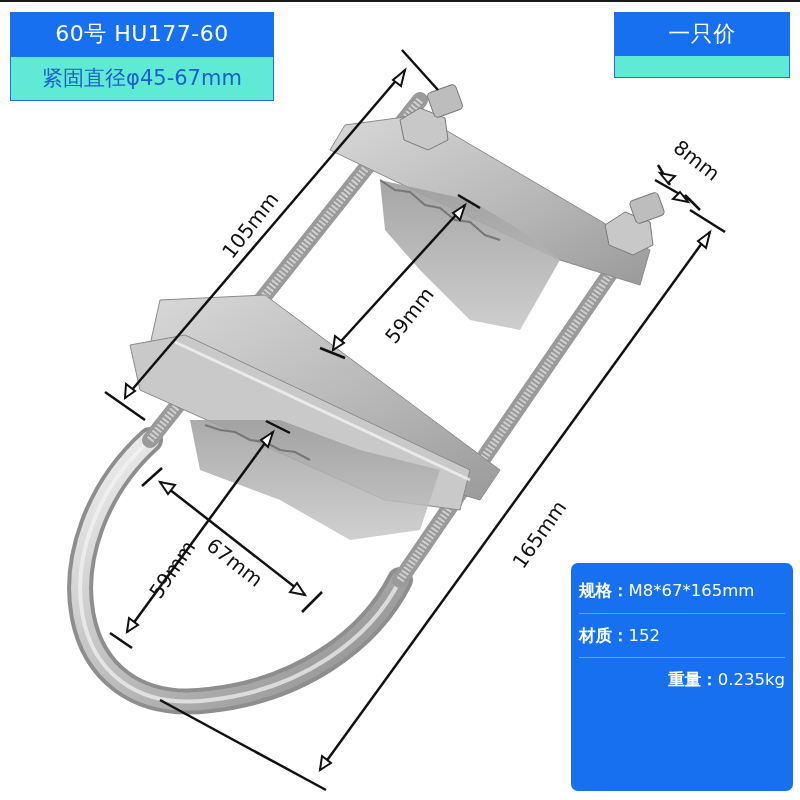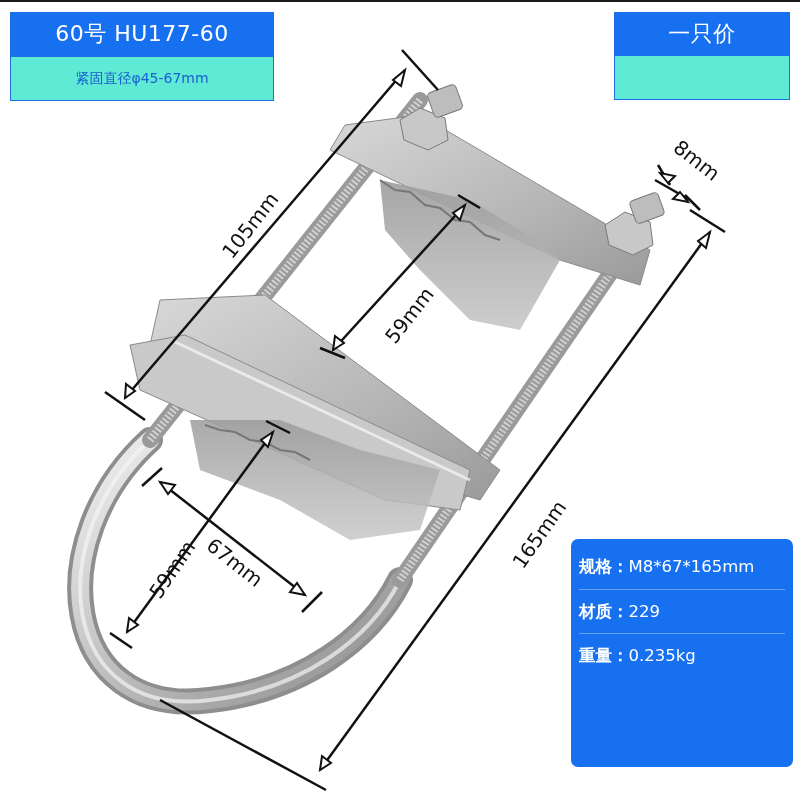--- a/index.html
+++ b/index.html
@@ -5,31 +5,31 @@
   html, body { margin:0; padding:0; }
   body {
     width:800px; height:800px; position:relative; overflow:hidden;
     background:#ffffff;
     font-family:"DejaVu Sans", "Liberation Sans", sans-serif;
   }
   .topbar { position:absolute; left:0; top:0; width:800px; height:2px; background:#1a1a1a; }
 
   .tag { position:absolute; border:1.5px solid #1f6fe5; border-radius:0; overflow:hidden; background:#5eead4; box-sizing:border-box; }
   .tag .head { background:#1670f0; color:#fff; text-align:center; font-size:22px; line-height:42px; height:43px; letter-spacing:0.5px; }
-  .tag .body { color:#1d5fd0; text-align:center; font-size:14px; line-height:42px; height:43px; border-top:1.5px solid #1f6fe5; }
+  .tag .body { color:#1d5fd0; text-align:center; font-size:21px; line-height:42px; height:43px; border-top:1.5px solid #1f6fe5; }
   #tag-left { left:10px; top:12px; width:264px; height:89px; }
-  #tag-right { left:614px; top:12px; width:176px; height:88px; }
+  #tag-right { left:614px; top:12px; width:176px; height:66px; }
 
   .specs {
-    position:absolute; left:571px; top:539px; width:222px; height:228px;
+    position:absolute; left:571px; top:563px; width:222px; height:228px;
     background:#1670f0; border-radius:7px; color:#fff; box-sizing:border-box;
     padding:6px 8px 0 8px;
   }
   .specs .row { height:43.5px; line-height:43px; font-size:16.5px; white-space:nowrap; border-bottom:1px solid rgba(255,255,255,0.35); }
-  .specs .row:last-child { border-bottom:none; }
+  .specs .row:last-child { border-bottom:none;text-align:right; }
   .specs .k { font-weight:bold; }
 
   svg.art { position:absolute; left:0; top:0; }
   .dim { font-family:"DejaVu Sans", sans-serif; font-size:20px; fill:#111; }
 </style>
 </head>
 <body>
 
 <div class="topbar"></div>
 
@@ -141,15 +141,15 @@
   <div class="head">60号 HU177-60</div>
   <div class="body">紧固直径φ45-67mm</div>
 </div>
 
 <div class="tag" id="tag-right">
   <div class="head">一只价</div>
 </div>
 
 <div class="specs">
   <div class="row"><span class="k">规格：</span><span>M8*67*165mm</span></div>
-  <div class="row"><span class="k">材质：</span><span>229</span></div>
+  <div class="row"><span class="k">材质：</span><span>152</span></div>
   <div class="row"><span class="k">重量：</span><span>0.235kg</span></div>
 </div>
 
 </body></html>

